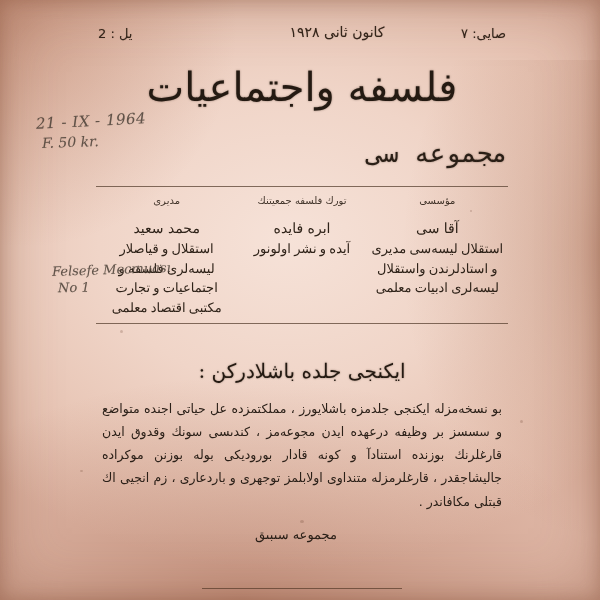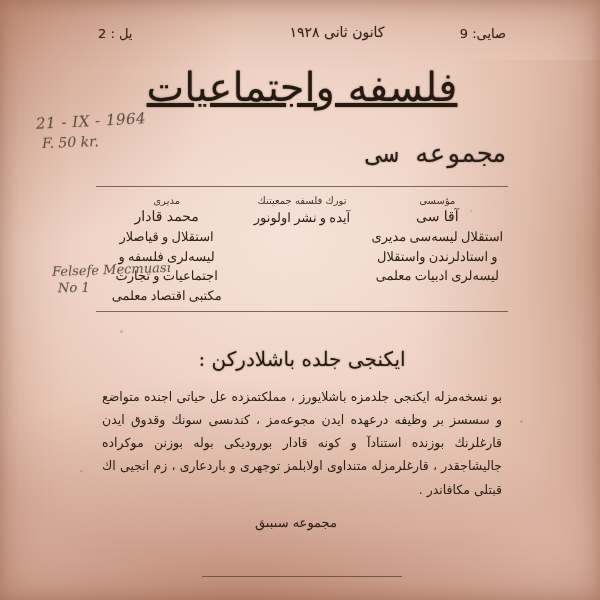--- a/index.html
+++ b/index.html
@@ -96,21 +96,20 @@
   #journal-title {
     margin-top: 8px;
     text-align: center;
     direction: rtl;
     font-family: "DejaVu Serif", serif;
     font-size: 40px;
     letter-spacing: 1px;
     color: #241a12;
     text-shadow: 0 0 2px rgba(50,30,18,0.5);
     line-height: 1.25;
-    text-decoration: underline;
   }
   #journal-subtitle {
     margin-top: 26px;
     text-align: right;
     direction: rtl;
     font-family: Liberation Mono, monospace;
     font-size: 26px;
     color: #2a1f16;
     text-shadow: 0 0 2px rgba(50,30,18,0.45);
   }
@@ -138,21 +137,21 @@
   }
   .credit-col {
     direction: rtl;
     text-align: center;
     color: #2e2218;
     width: 33%;
   }
   .credit-role {
     font-size: 10px;
     opacity: 0.9;
-    margin-bottom: 2px;
+    margin-bottom: 14px;
   }
   .credit-name {
     font-size: 14px;
     font-family: "DejaVu Serif", serif;
     margin-bottom: 3px;
   }
   .credit-detail {
     font-size: 13px;
     line-height: 1.5;
     font-family: Liberation Serif, serif;
@@ -227,45 +226,46 @@
 
 <div id="scan-page">
 
   <div id="paper-stain-top-left"></div>
   <div id="paper-stain-bottom"></div>
   <div id="paper-stain-right"></div>
 
   <div id="content-column">
 
     <div id="masthead-row">
-      <div id="issue-volume" class="script-line">صايى: 9</div>
+      <div id="issue-volume" class="script-line">صايى: ٧</div>
       <div id="issue-date" class="script-line">كانون ثانى ١٩٢٨</div>
       <div id="issue-year-number" class="script-line">يل : 2</div>
     </div>
 
     <div id="journal-title">فلسفه واجتماعيات</div>
 
     <div id="journal-subtitle">مجموعه سى</div>
 
     <div id="rule-top" class="rule"></div>
 
     <div id="credits-row">
       <div class="credit-col">
         <div class="credit-role">مؤسسى</div>
         <div class="credit-name">آقا سى</div>
         <div class="credit-detail">استقلال لیسه‌سى مدیرى و استادلرندن
 واستقلال لیسه‌لرى ادبیات معلمى</div>
       </div>
       <div class="credit-col">
         <div class="credit-role">تورك فلسفه جمعيتنك</div>
+        <div class="credit-name">ابره فايده</div>
         <div class="credit-detail">آيده و نشر اولونور</div>
       </div>
       <div class="credit-col">
         <div class="credit-role">مديرى</div>
-        <div class="credit-name">محمد قادار</div>
+        <div class="credit-name">محمد سعيد</div>
         <div class="credit-detail">استقلال و قياصلار لیسه‌لرى فلسفه و اجتماعيات
 و تجارت مكتبى اقتصاد معلمى</div>
       </div>
     </div>
 
     <div id="rule-mid" class="rule"></div>
 
     <div id="article-heading">ايكنجى جلده باشلادركن :</div>
 
     <div id="article-body">بو نسخه‌مزله ايكنجى جلدمزه باشلايورز ، مملكتمزده عل حياتى اجنده متواضع و سسسز بر وظيفه درعهده ايدن مجوعه‌مز ، كندىسى سونك وقدوق ايدن قارغلرنك بوزنده استنادآ و كونه قادار بورودیكى بوله بوزنن موكراده جاليشاجقدر ، قارغلرمزله متنداوى اولابلمز توجهرى و باردعارى ، زم انجيى اك قبتلى مكافاندر .</div>

